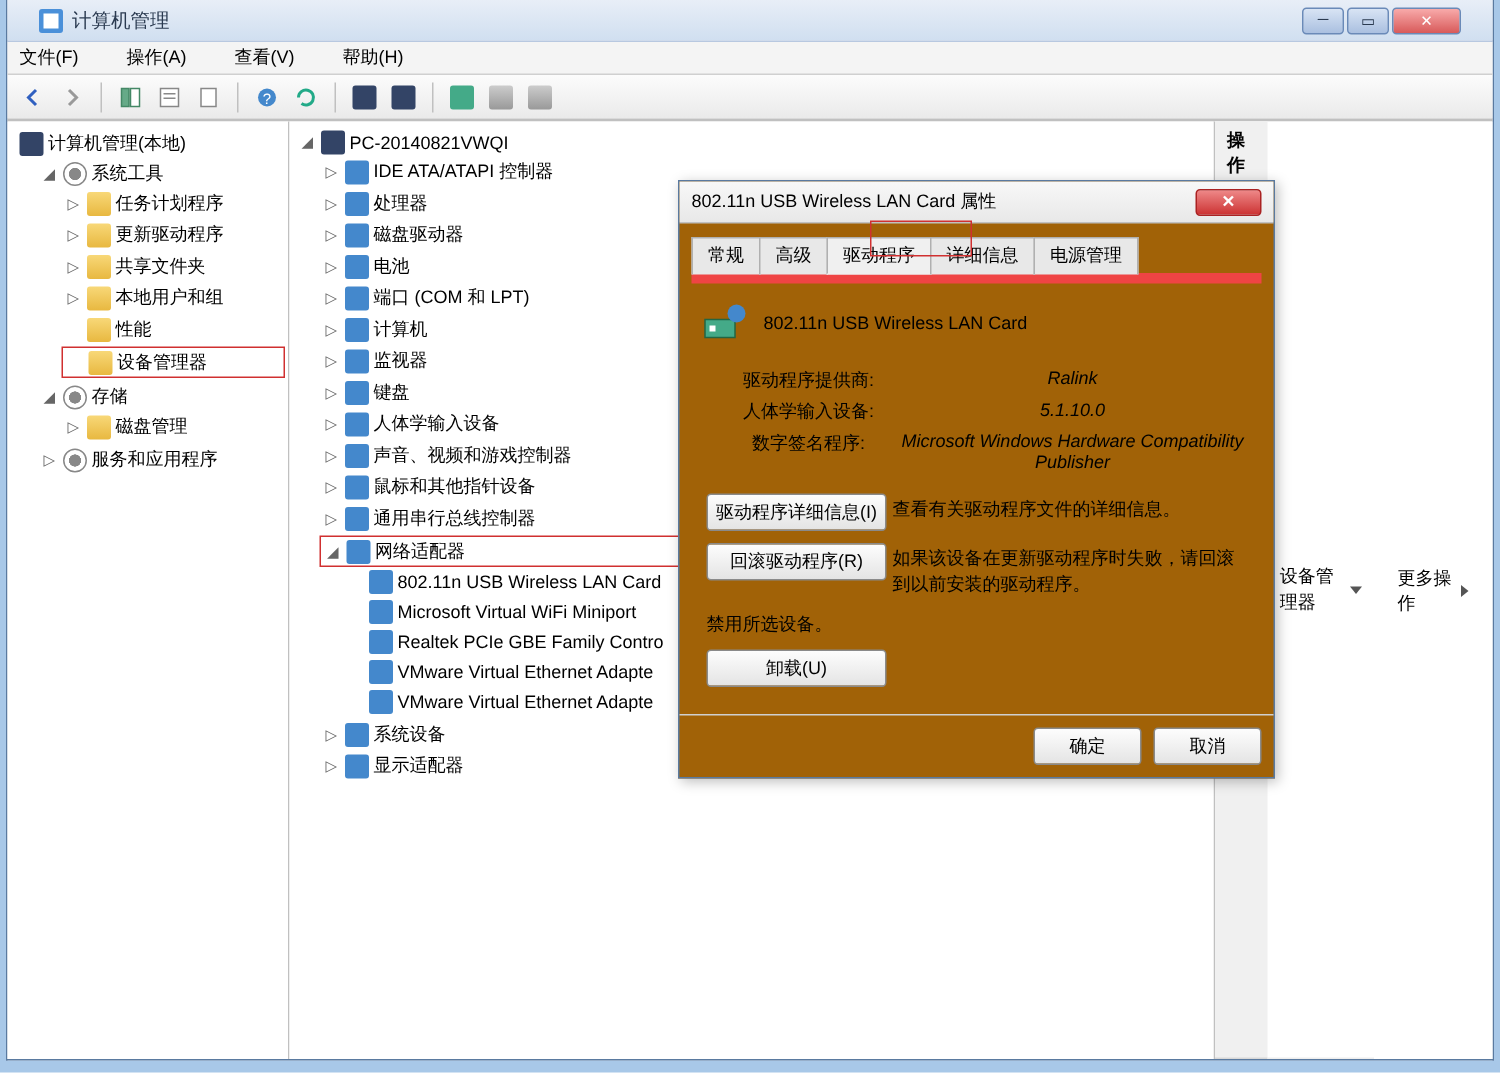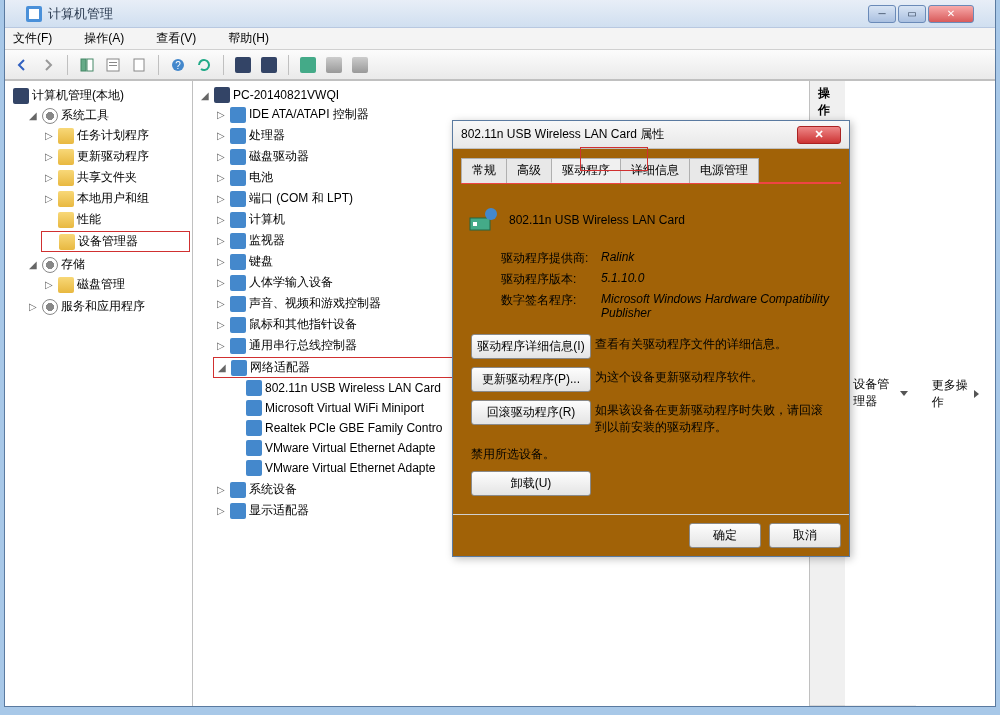--- a/index.html
+++ b/index.html
@@ -141,33 +141,33 @@
   margin-left:auto;
   width:44px; height:18px;
   background: linear-gradient(#e88,#c33);
   border:1px solid #a22;
   border-radius:3px;
   display:flex;align-items:center;justify-content:center;
   color:#fff; font-weight:bold; font-size:11px;
 }
 .tab-highlight { position:absolute; border:1px solid #d03030; left:580px; top:147px; width:68px; height:24px; pointer-events:none;}
 .dialog-body { padding: 8px 8px 10px; }
-.tabs { display:flex; border-bottom:2px solid #ef4444; margin-bottom:20px;}
+.tabs { display:flex; border-bottom:7px solid #ef4444; margin-bottom:10px;}
 .tab {
   padding:3px 10px;
   border:1px solid #b0b0b0;
   border-bottom:none;
   background:#e8e8e8;
   margin-right:-1px;
   position:relative; top:1px;
 }
 .tab.active { background:#f0f0f0; border-bottom:1px solid #f0f0f0;}
 .device-row{ display:flex; align-items:center; gap:10px; margin:6px 6px 14px;}
 .device-row .dicon{width:32px;height:32px;}
-.info-grid { margin-left: 40px; margin-bottom:14px;}
+.info-grid { margin-left: 28px; margin-bottom:14px;text-align:center;}
 .info-grid .row{ display:flex; margin-bottom:4px;}
 .info-grid .k{ width:100px;}
 .info-grid .v{ flex:1; font-family: "Microsoft YaHei", sans-serif; font-style: italic;}
 .btn-row{ display:flex; align-items:flex-start; gap:4px; margin:8px 10px;}
 .dlg-btn{
   width:120px; padding:3px 0;
   background: linear-gradient(#fdfdfd,#e4e4e4);
   border:1px solid #8a8a8a;
   border-radius:3px;
   text-align:center;
@@ -552,38 +552,34 @@
         <rect x="6" y="18" width="4" height="4" fill="#fff"></rect>
       </svg>
       <span>802.11n USB Wireless LAN Card</span>
     </div>
     <div class="info-grid" id="dlg-info">
         <div class="row">
           <div class="k">驱动程序提供商:</div>
           <div class="v">Ralink</div>
         </div>
         <div class="row">
-          <div class="k">驱动程序版本:</div>
+          <div class="k">人体学输入设备:</div>
           <div class="v">5.1.10.0</div>
         </div>
         <div class="row">
           <div class="k">数字签名程序:</div>
           <div class="v">Microsoft Windows Hardware Compatibility Publisher</div>
         </div>
       </div>
     <div id="dlg-buttons">
         <div class="btn-row">
           <div class="dlg-btn">驱动程序详细信息(I)</div>
           <div class="desc">查看有关驱动程序文件的详细信息。</div>
         </div>
         <div class="btn-row">
-          <div class="dlg-btn">更新驱动程序(P)...</div>
-          <div class="desc">为这个设备更新驱动程序软件。</div>
-        </div>
-        <div class="btn-row">
           <div class="dlg-btn">回滚驱动程序(R)</div>
           <div class="desc">如果该设备在更新驱动程序时失败，请回滚到以前安装的驱动程序。</div>
         </div>
         <div class="btn-row">
           <div class="desc">禁用所选设备。</div>
         </div>
         <div class="btn-row">
           <div class="dlg-btn">卸载(U)</div>
         </div>
       </div>

